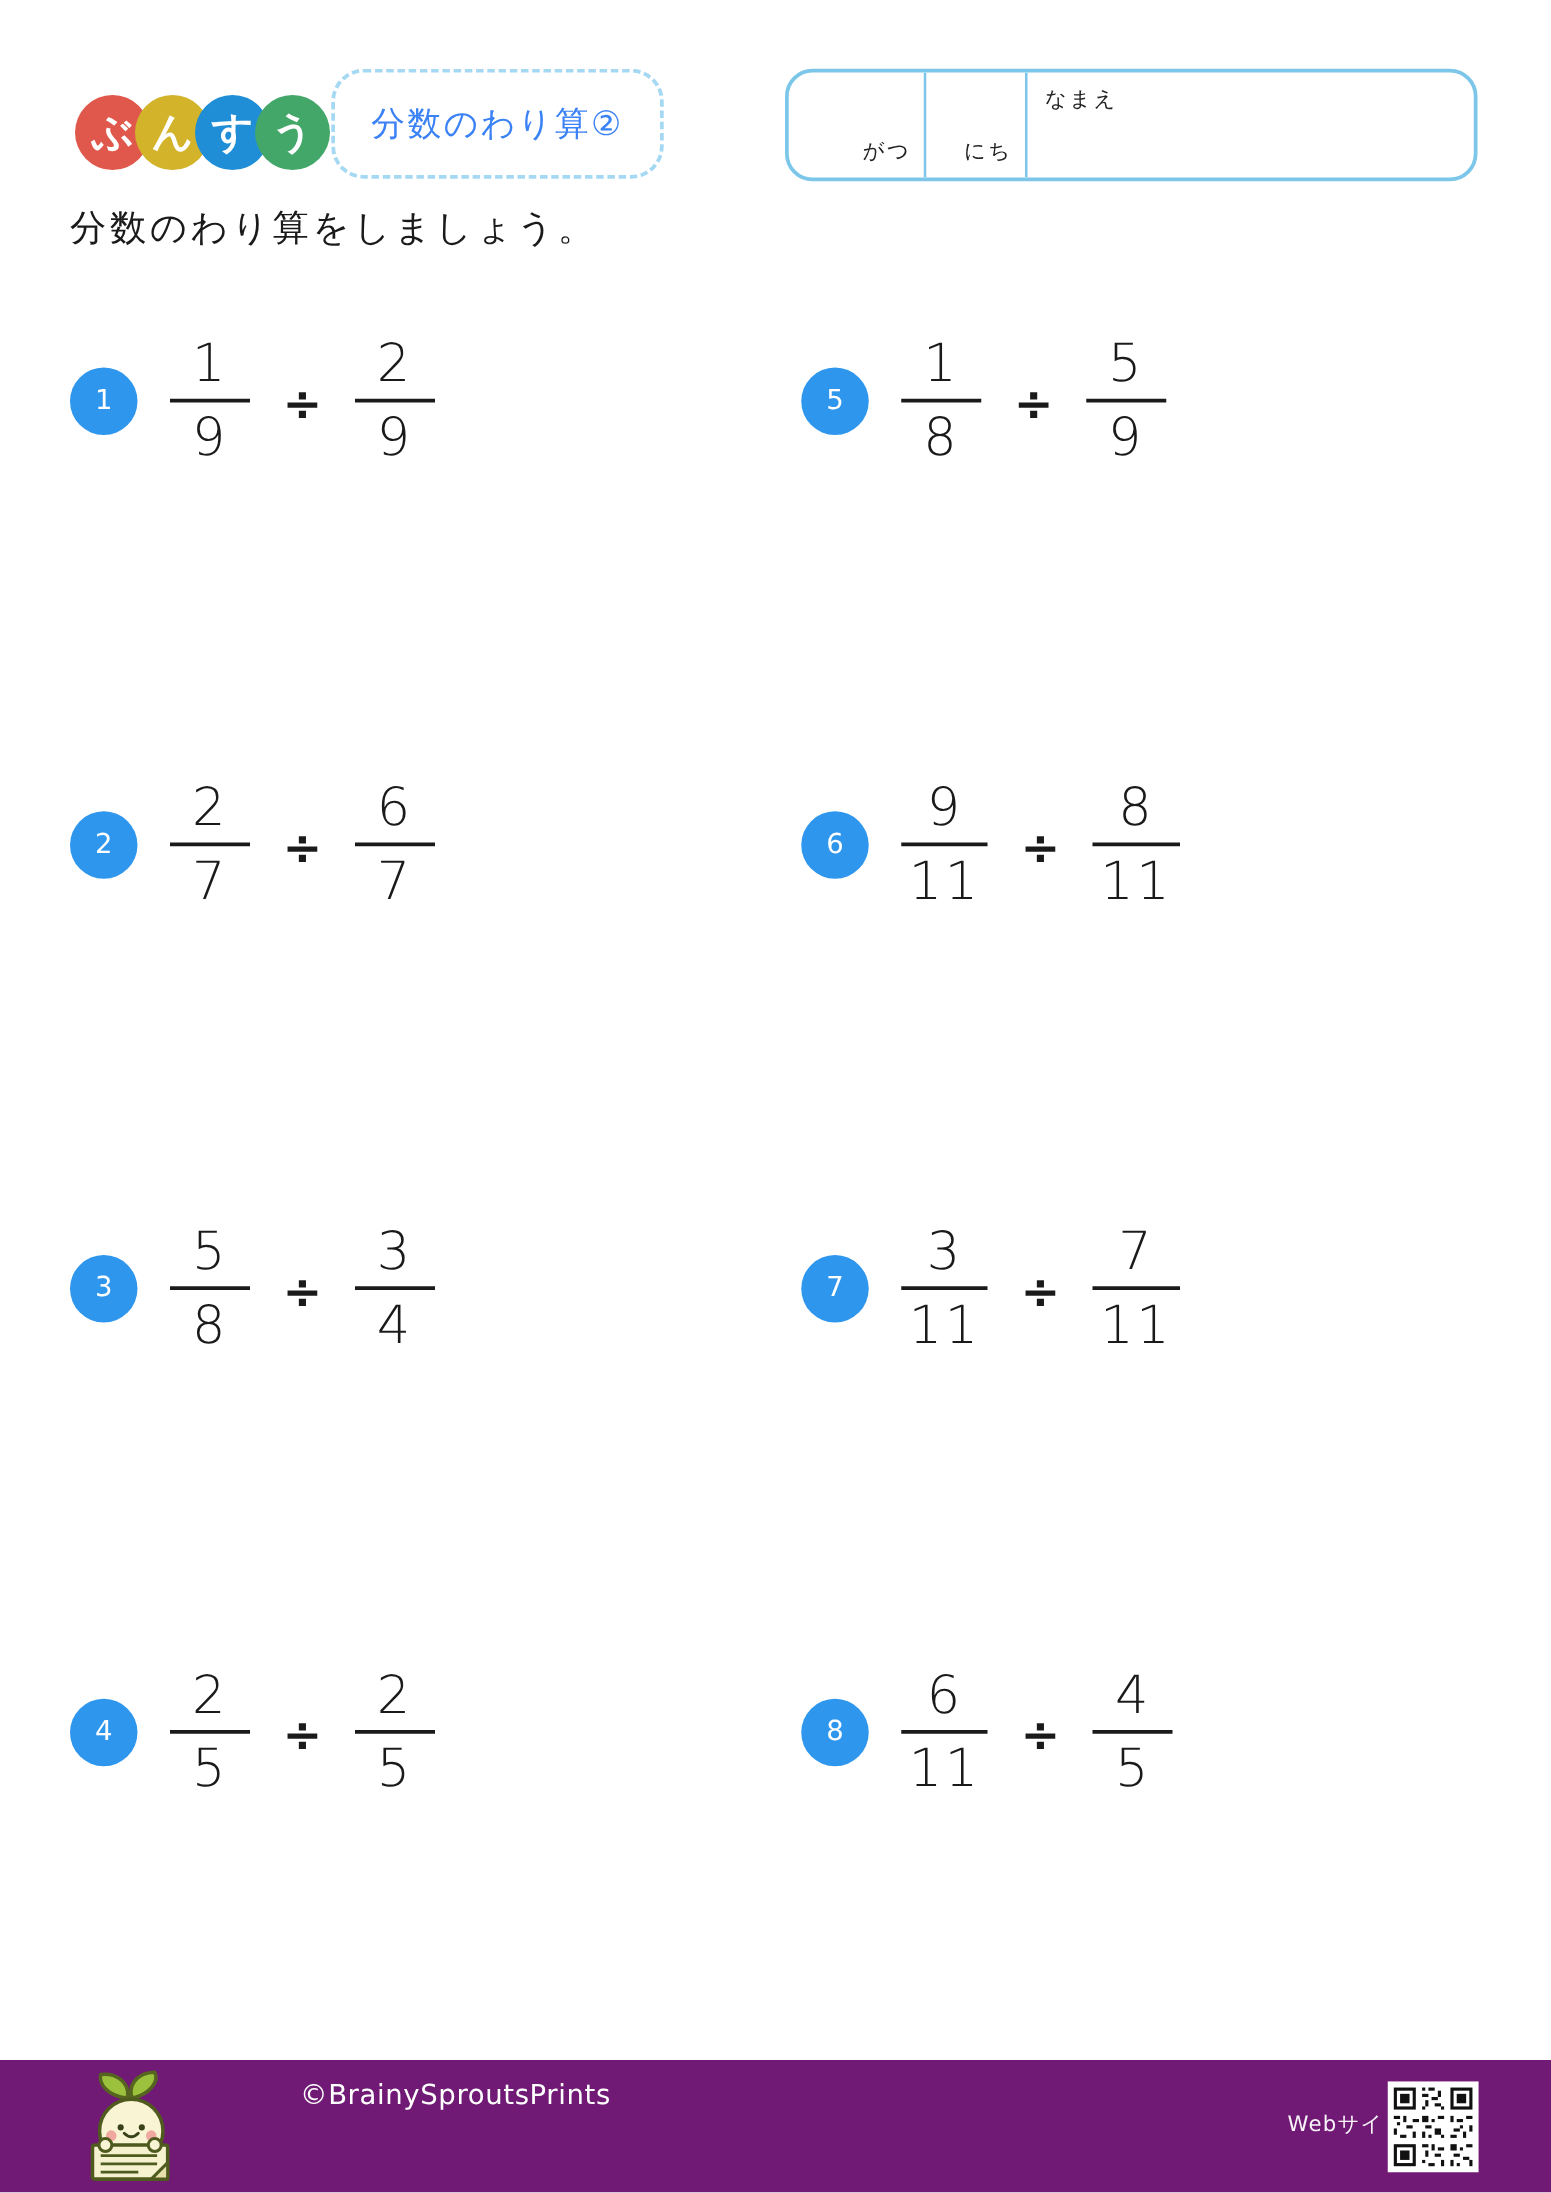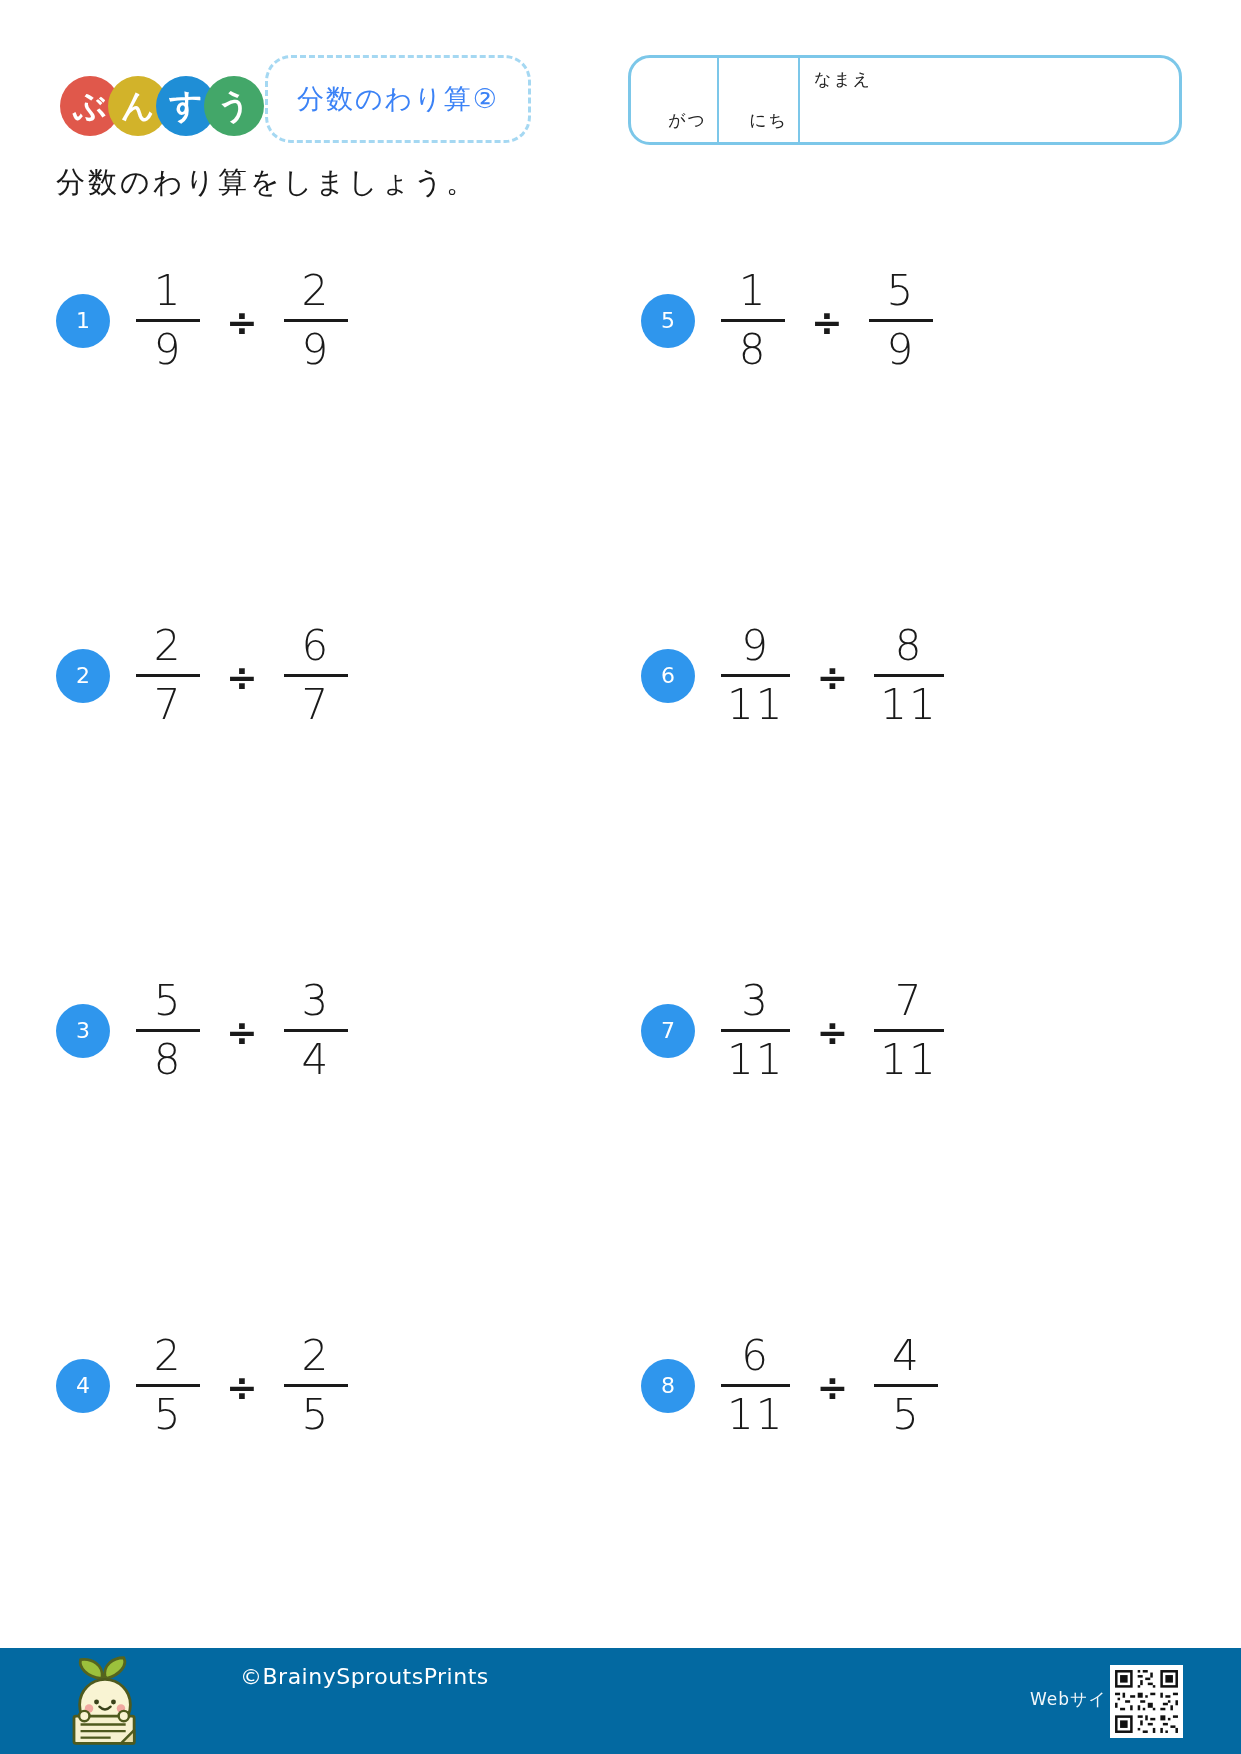--- a/index.html
+++ b/index.html
@@ -31,21 +31,21 @@
     display:flex; align-items:center; justify-content:center;
   }
   .title-box .title-text { font-size:27px; letter-spacing:2px; color:#3b82f6; }
 
   .name-box {
     position:absolute; left:628px; top:55px; width:554px; height:90px;
     border:3px solid #7CC7E9; border-radius:22px;
     display:flex; overflow:hidden; background:#fff;
   }
   .name-cell { position:relative; height:100%; }
-  .name-cell.month { width:88px;  border-right:2.5px solid #7CC7E9; }
+  .name-cell.month { width:110px;  border-right:2.5px solid #7CC7E9; }
   .name-cell.day   { width:81px; border-right:2.5px solid #7CC7E9; }
   .name-cell.name  { flex:1;padding-left:44px; }
   .cell-label-br {
     position:absolute; right:10px; bottom:10px;
     font-size:17px; color:#222; letter-spacing:2px;
   }
   .cell-label-tl {
     position:absolute; left:14px; top:10px;
     font-size:17px; color:#222; letter-spacing:2px;
   }
@@ -82,21 +82,21 @@
   }
   .fr-bar { height:3px; background:#1a1a1a; align-self:stretch; margin:6px 0; }
   .op {
     font-size:38px; font-weight:bold; color:#1a1a1a;
     margin:0 26px; padding-top:4px;
   }
 
   
   .footer {
     position:absolute; left:0; top:1648px; width:1241px; height:106px;
-    background:#0369a1;
+    background:#701a75;
   }
   .mascot { position:absolute; left:58px; top:6px; width:94px; height:94px; }
   .f-copy {
     position:absolute; left:240px; top:16px;
     color:#fff; font-size:22px; letter-spacing:0.5px;
   }
   .f-download {
     position:absolute; left:155px; top:54px;
     color:#fff; font-size:20px; letter-spacing:0.5px;
   }

